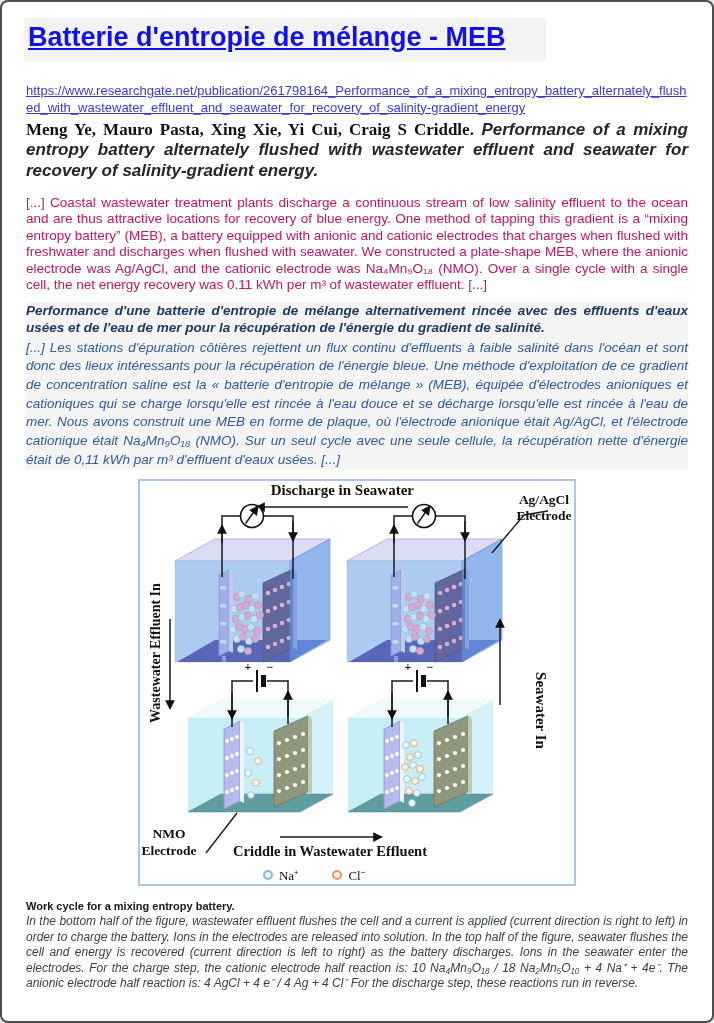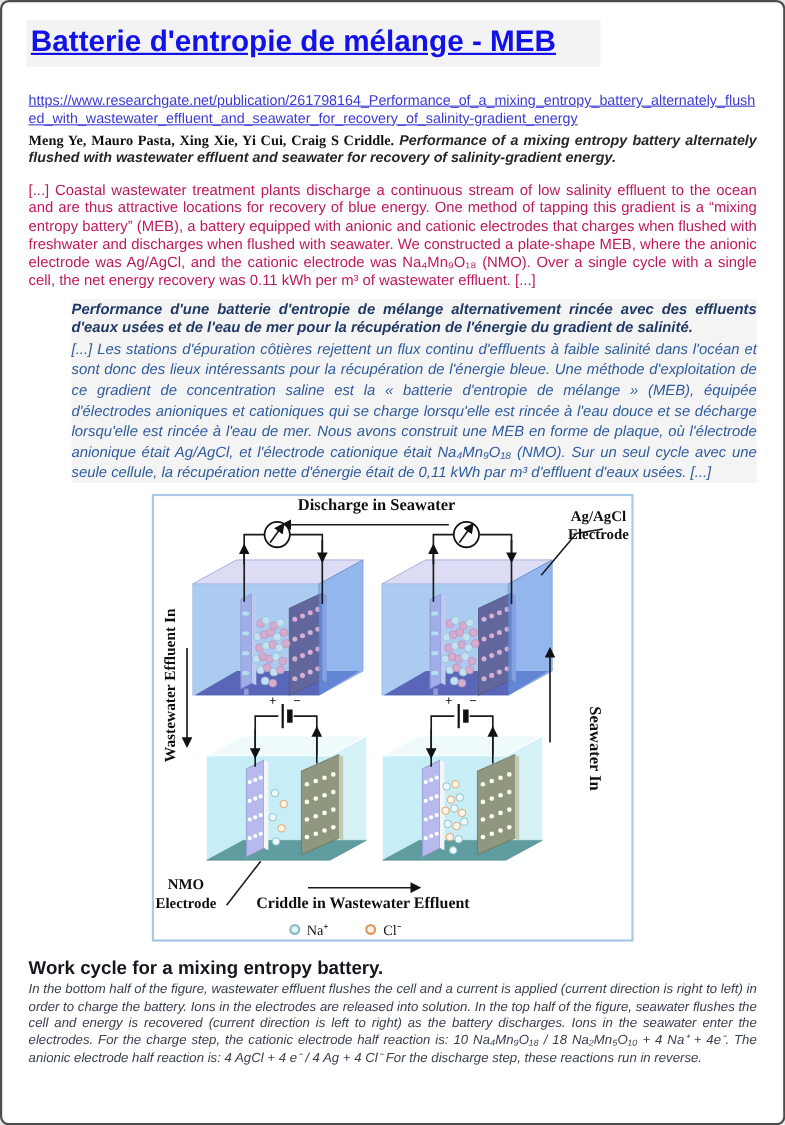--- a/index.html
+++ b/index.html
@@ -5,25 +5,25 @@
   html,body{margin:0;padding:0;background:#e8e8e8;}
   .page{position:relative;width:714px;height:1023px;background:#ffffff;border:2px solid #4d4d4d;
         border-radius:8px;box-sizing:border-box;overflow:hidden;
         font-family:"Liberation Sans",sans-serif;}
   .title{display:inline-block;margin:16px 24px 0 22px;background:#f3f3f3;
          padding:4px 40px 8px 4px;font-size:27px;font-weight:bold;color:#1212e8;
          font-family:"Liberation Sans",sans-serif;text-decoration:underline;}
   .content{margin:0 24px;}
   .link{display:block;margin-top:22px;font-size:13px;line-height:1.3;color:#3b3bd4;
         text-decoration:underline;text-align:justify;overflow-wrap:anywhere;}
-  .authors{margin:3px 0 0 0;font-size:13px;line-height:1.2;text-align:justify;color:#111;}
+  .authors{margin:3px 0 0 0;font-size:17px;line-height:1.2;text-align:justify;color:#111;}
   .authors .names{font-family:"Liberation Serif",serif;font-weight:bold;}
   .authors .ptitle{font-family:"Liberation Sans",sans-serif;font-weight:bold;font-style:italic;color:#262626;}
   .abstract{margin:14px 0 0 0;font-size:13.5px;line-height:1.22;color:#be185d;text-align:justify;}
-  .fr-block{margin-top:8px;background:#f4f4f4;margin-left:39px;}
+  .fr-block{margin-top:8px;background:#f4f4f4;}
   .fr-head{margin:0;font-size:13.5px;line-height:1.26;font-weight:bold;font-style:italic;
            color:#1f3864;text-align:justify;}
   .fr-body{margin:3px 0 0 0;font-size:13.5px;line-height:1.38;font-style:italic;
            color:#2e5b9e;text-align:justify;}
   .figure{position:relative;width:434px;height:403px;margin:10px auto 0;background:#fff;
           border:2px solid #a9c8e8;}
   .fl{position:absolute;font-family:"Liberation Serif",serif;font-weight:bold;color:#101010;white-space:nowrap;}
   .fl-discharge{left:118px;top:1px;width:156px;text-align:right;font-size:15px;}
   .fl-agcl{left:372px;top:11px;width:64px;text-align:center;font-size:13.5px;line-height:1.2;white-space:normal;}
   .fl-waste{left:-74px;top:164px;width:180px;text-align:center;font-size:14px;transform:rotate(-90deg);}
@@ -32,21 +32,21 @@
   .fl-charge{left:70px;top:362px;width:240px;text-align:center;font-size:14.5px;}
   .fl-sign{font-size:12px;width:12px;text-align:center;}
   .legend{position:absolute;left:54px;top:385px;width:240px;display:flex;justify-content:center;
           gap:34px;align-items:center;}
   .leg{display:flex;align-items:center;gap:6px;font-family:"Liberation Serif",serif;
        font-weight:normal;font-size:13px;color:#101010;}
   .dot{width:10px;height:10px;border-radius:50%;box-sizing:border-box;}
   .dot-na{background:#e4f4f6;border:2px solid #86bcc6;}
   .dot-cl{background:#fdf1e6;border:2px solid #dc9a60;}
   .caption{margin:13px 24px 0;}
-  .cap-head{margin:0;font-size:17px;font-weight:bold;color:#15171f;line-height:1.3;}
+  .cap-head{margin:0;font-size:11px;font-weight:bold;color:#15171f;line-height:1.3;}
   .cap-body{margin:1px 0 0 0;font-size:12px;line-height:1.28;color:#39404e;text-align:justify;font-style:italic;}
   
   .wire{stroke:#1a1a1a;stroke-width:1.5;fill:none;}
   .arr{marker-end:url(#ah);}
   .ptr{fill:none;stroke:#1a1a1a;stroke-width:1.4;}
   .pi{fill:#f0a2c2;stroke:#cf7aa2;stroke-width:.7;}
   .ci{fill:#d6f0f2;stroke:#8fc0ca;stroke-width:.7;}
   .na{fill:#edf8fa;stroke:#8cc2cc;stroke-width:.9;}
   .cl{fill:#fdf4ea;stroke:#e0a46e;stroke-width:.9;}
 </style>

